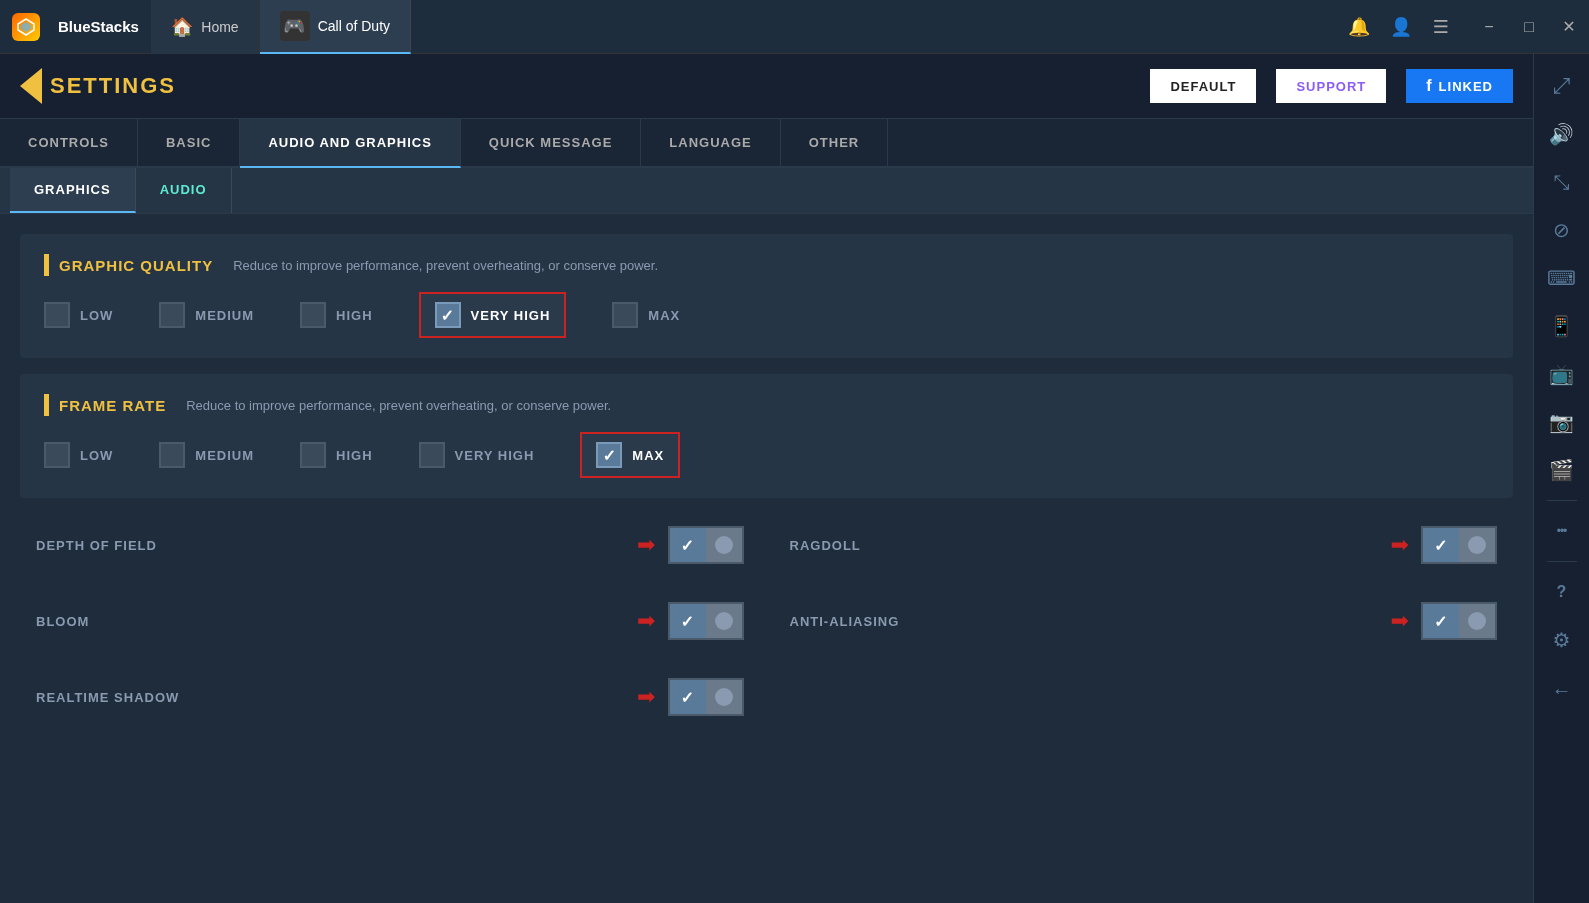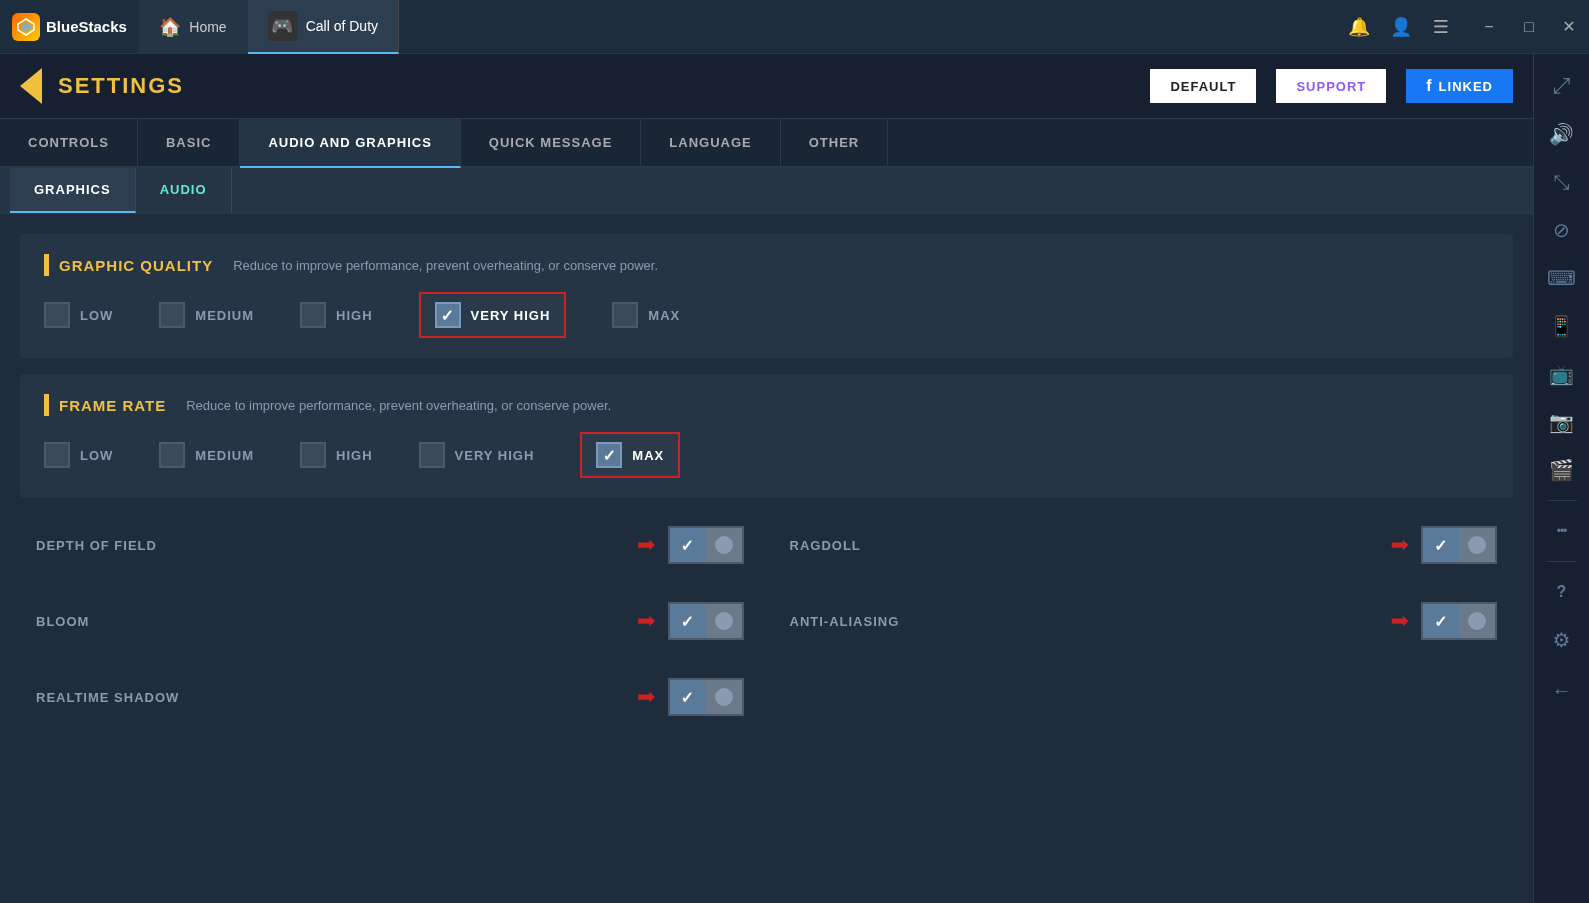--- a/index.html
+++ b/index.html
@@ -11,21 +11,21 @@
       background: #1e2d3d;
       display: flex;
       align-items: center;
       border-bottom: 1px solid #333;
       flex-shrink: 0;
     }
     .titlebar-logo {
       display: flex;
       align-items: center;
       padding: 0 12px;
-      gap: 6px;
+      gap: 18px;
     }
     .bs-logo {
       width: 28px; height: 28px;
       background: linear-gradient(135deg, #ff6600, #ffcc00);
       border-radius: 6px;
       display: flex; align-items: center; justify-content: center;
       font-weight: bold; color: white; font-size: 14px;
     }
     .bs-name { color: #fff; font-size: 15px; font-weight: bold; }
     .tab-home {
@@ -79,21 +79,21 @@
     .settings-header {
       background: #162030;
       padding: 14px 20px;
       display: flex;
       align-items: center;
       justify-content: space-between;
       border-bottom: 1px solid #2a3a4a;
       flex-shrink: 0;
     }
     .settings-logo {
-      display: flex; align-items: center; gap: 16px; text-align: right;
+      display: flex; align-items: center; gap: 8px; text-align: right;
     }
     .settings-arrow {
       width: 0; height: 0;
       border-top: 18px solid transparent;
       border-bottom: 18px solid transparent;
       border-right: 22px solid #f0c040;
     }
     .settings-title { color: #f0c040; font-size: 22px; font-weight: bold; letter-spacing: 2px; }
     .header-buttons { display: flex; gap: 20px; }
     .btn-default {

